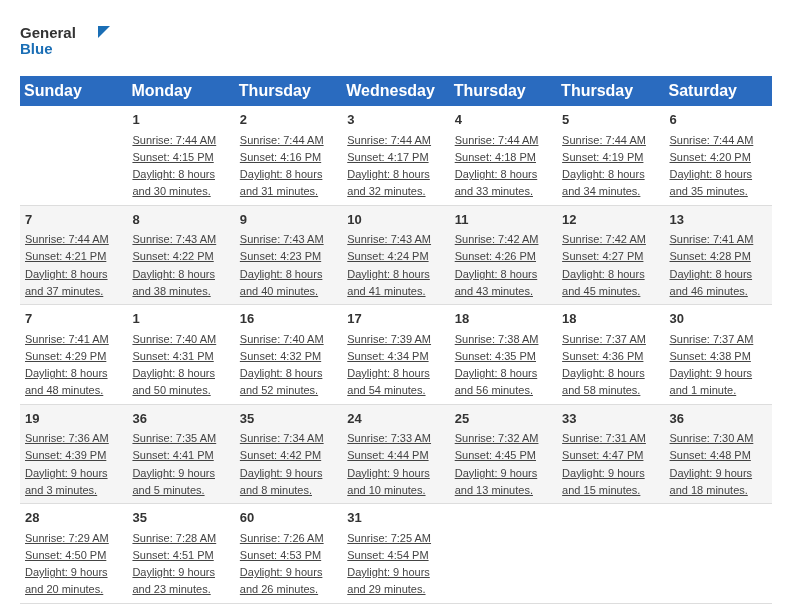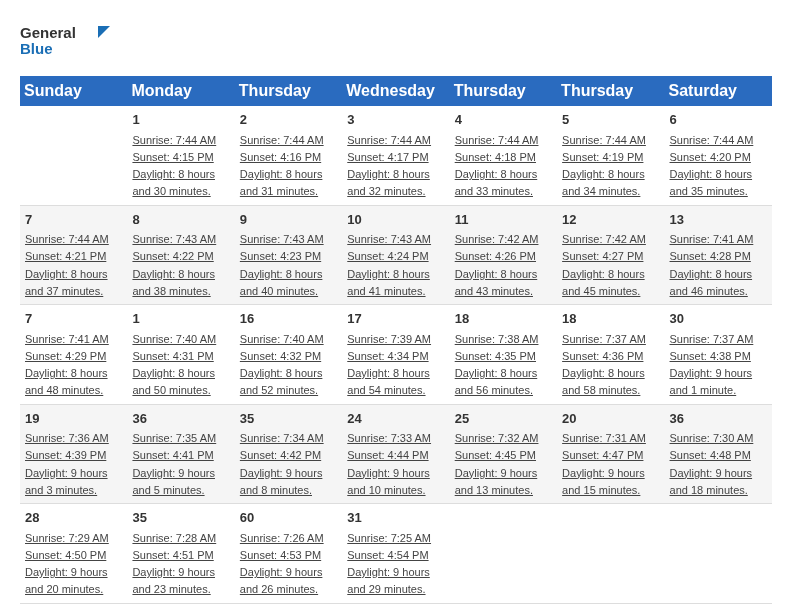--- a/index.html
+++ b/index.html
@@ -132,21 +132,21 @@
         <td><span class="day-num">18</span><span class="day-info">Sunrise: 7:38 AM<br>Sunset: 4:35 PM<br>Daylight: 8 hours and 56 minutes.</span></td>
         <td><span class="day-num">18</span><span class="day-info">Sunrise: 7:37 AM<br>Sunset: 4:36 PM<br>Daylight: 8 hours and 58 minutes.</span></td>
         <td><span class="day-num">30</span><span class="day-info">Sunrise: 7:37 AM<br>Sunset: 4:38 PM<br>Daylight: 9 hours and 1 minute.</span></td>
       </tr>
       <tr>
         <td><span class="day-num">19</span><span class="day-info">Sunrise: 7:36 AM<br>Sunset: 4:39 PM<br>Daylight: 9 hours and 3 minutes.</span></td>
         <td><span class="day-num">36</span><span class="day-info">Sunrise: 7:35 AM<br>Sunset: 4:41 PM<br>Daylight: 9 hours and 5 minutes.</span></td>
         <td><span class="day-num">35</span><span class="day-info">Sunrise: 7:34 AM<br>Sunset: 4:42 PM<br>Daylight: 9 hours and 8 minutes.</span></td>
         <td><span class="day-num">24</span><span class="day-info">Sunrise: 7:33 AM<br>Sunset: 4:44 PM<br>Daylight: 9 hours and 10 minutes.</span></td>
         <td><span class="day-num">25</span><span class="day-info">Sunrise: 7:32 AM<br>Sunset: 4:45 PM<br>Daylight: 9 hours and 13 minutes.</span></td>
-        <td><span class="day-num">20</span><span class="day-info">Sunrise: 7:31 AM<br>Sunset: 4:47 PM<br>Daylight: 9 hours and 15 minutes.</span></td>
+        <td><span class="day-num">33</span><span class="day-info">Sunrise: 7:31 AM<br>Sunset: 4:47 PM<br>Daylight: 9 hours and 15 minutes.</span></td>
         <td><span class="day-num">36</span><span class="day-info">Sunrise: 7:30 AM<br>Sunset: 4:48 PM<br>Daylight: 9 hours and 18 minutes.</span></td>
       </tr>
       <tr>
         <td><span class="day-num">28</span><span class="day-info">Sunrise: 7:29 AM<br>Sunset: 4:50 PM<br>Daylight: 9 hours and 20 minutes.</span></td>
         <td><span class="day-num">35</span><span class="day-info">Sunrise: 7:28 AM<br>Sunset: 4:51 PM<br>Daylight: 9 hours and 23 minutes.</span></td>
         <td><span class="day-num">60</span><span class="day-info">Sunrise: 7:26 AM<br>Sunset: 4:53 PM<br>Daylight: 9 hours and 26 minutes.</span></td>
         <td><span class="day-num">31</span><span class="day-info">Sunrise: 7:25 AM<br>Sunset: 4:54 PM<br>Daylight: 9 hours and 29 minutes.</span></td>
         <td></td>
         <td></td>
         <td></td>

